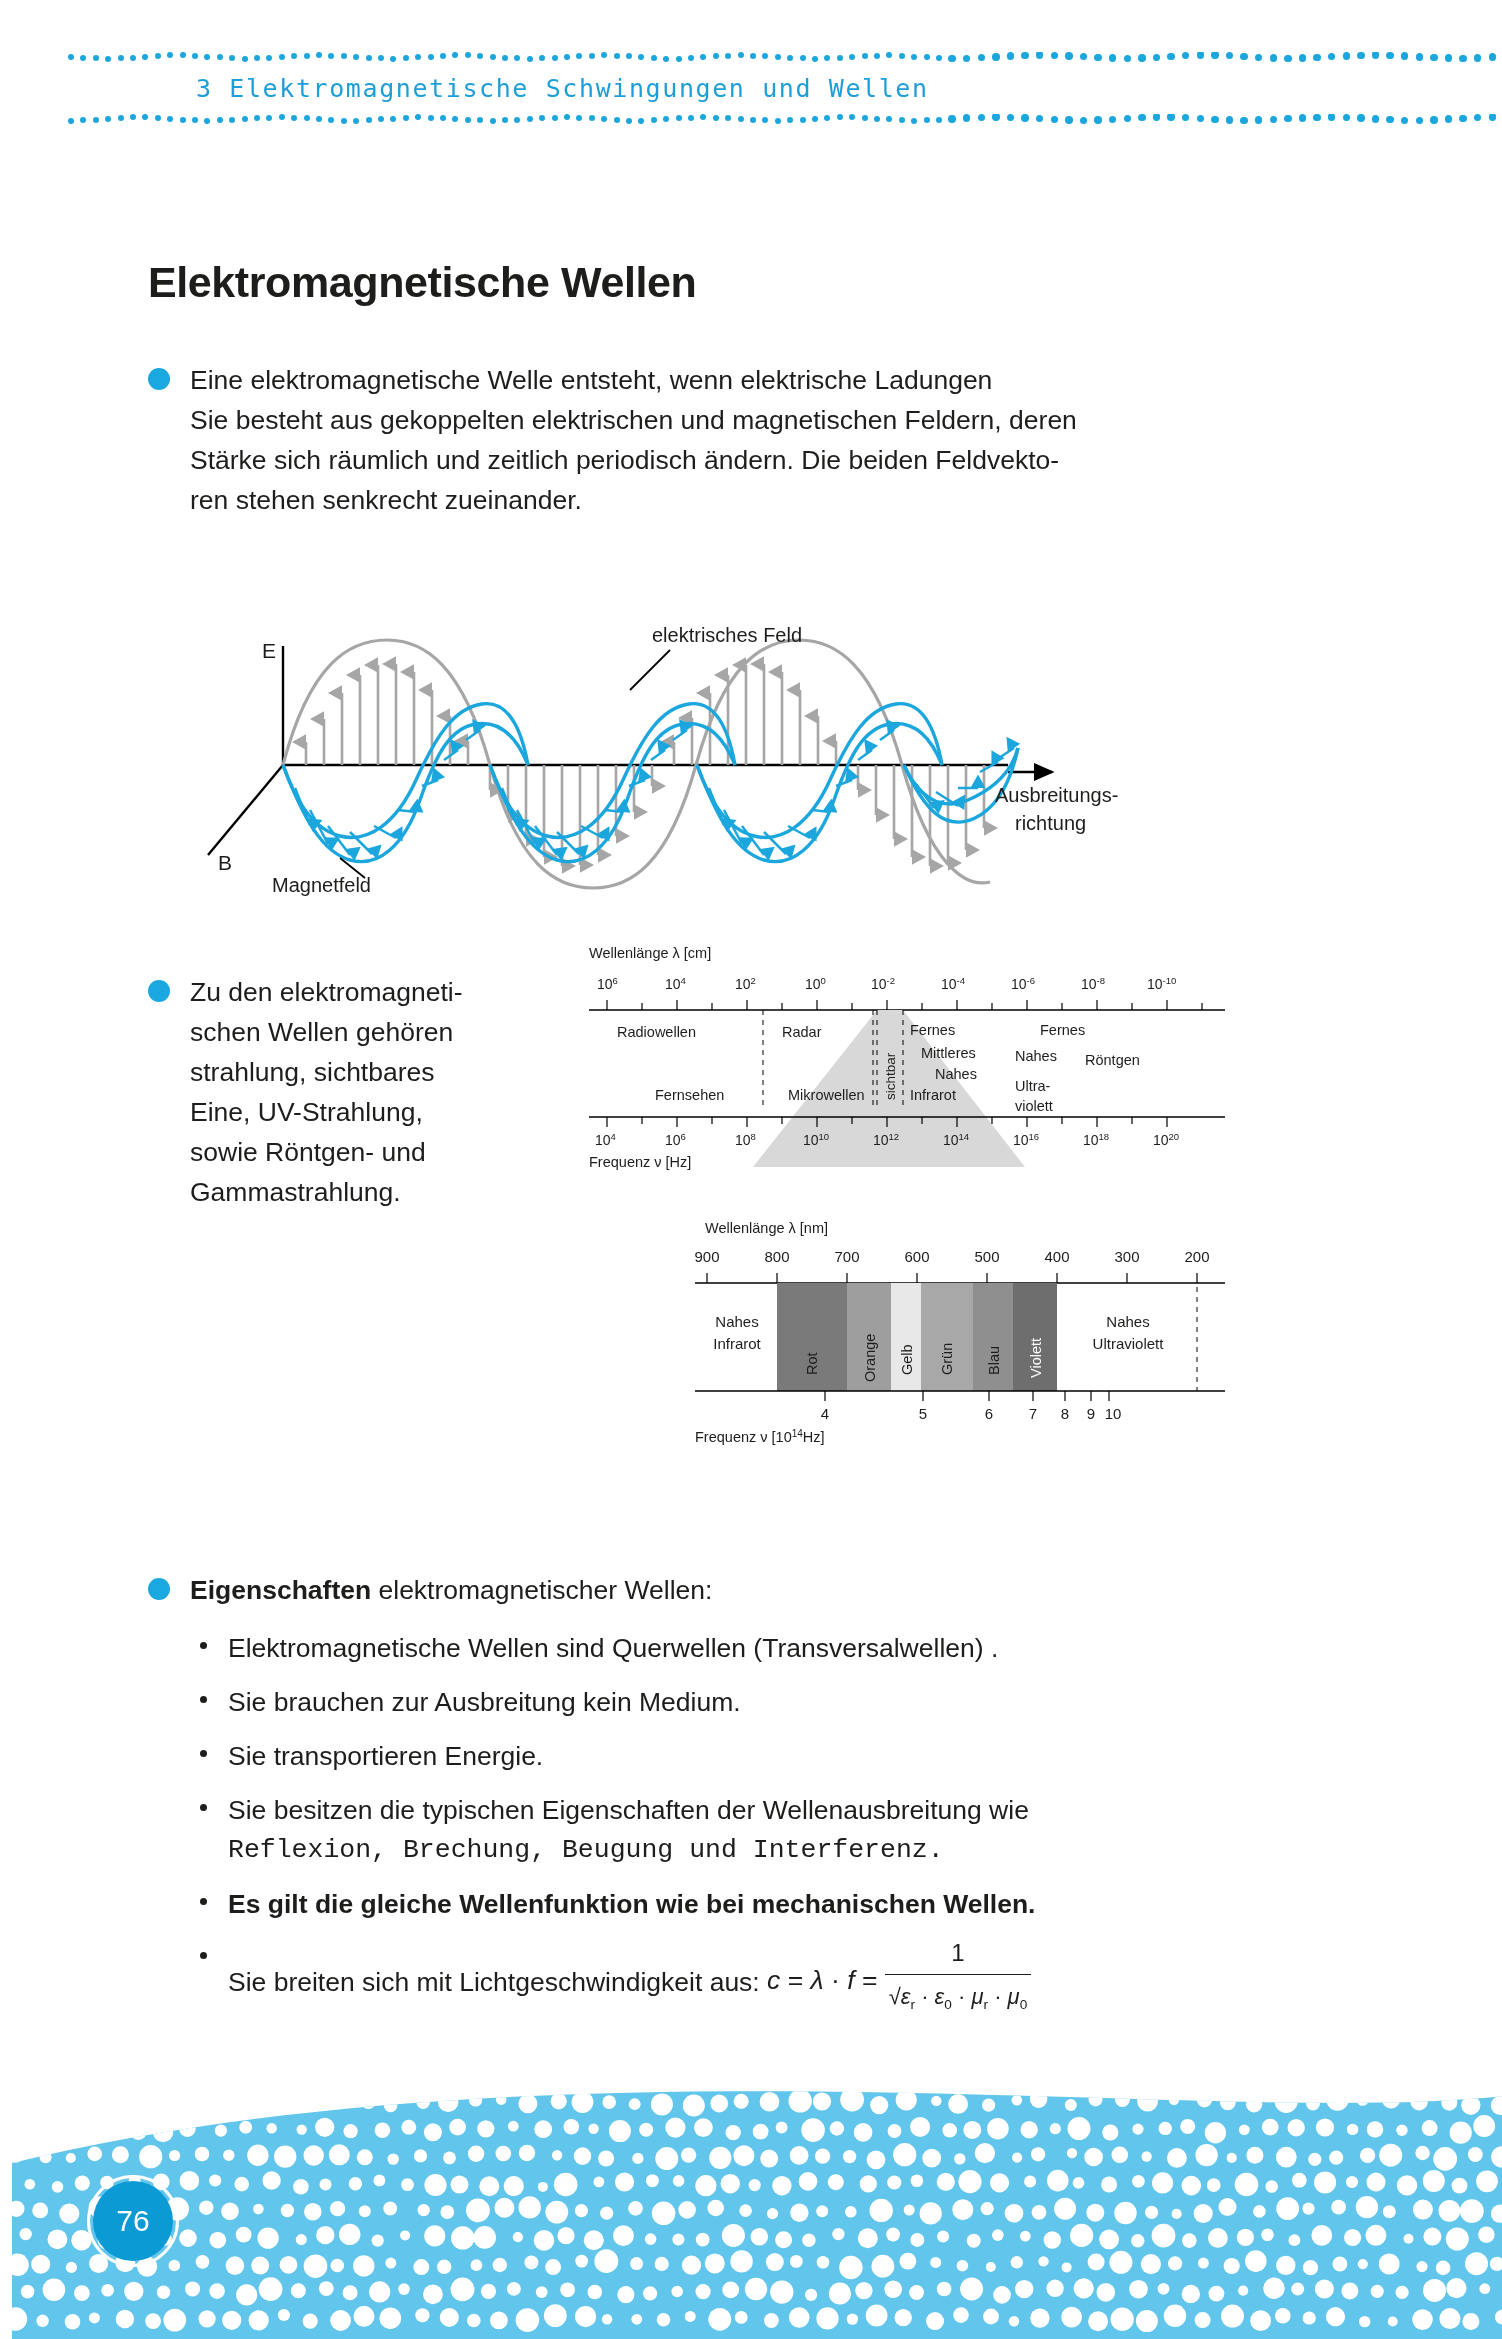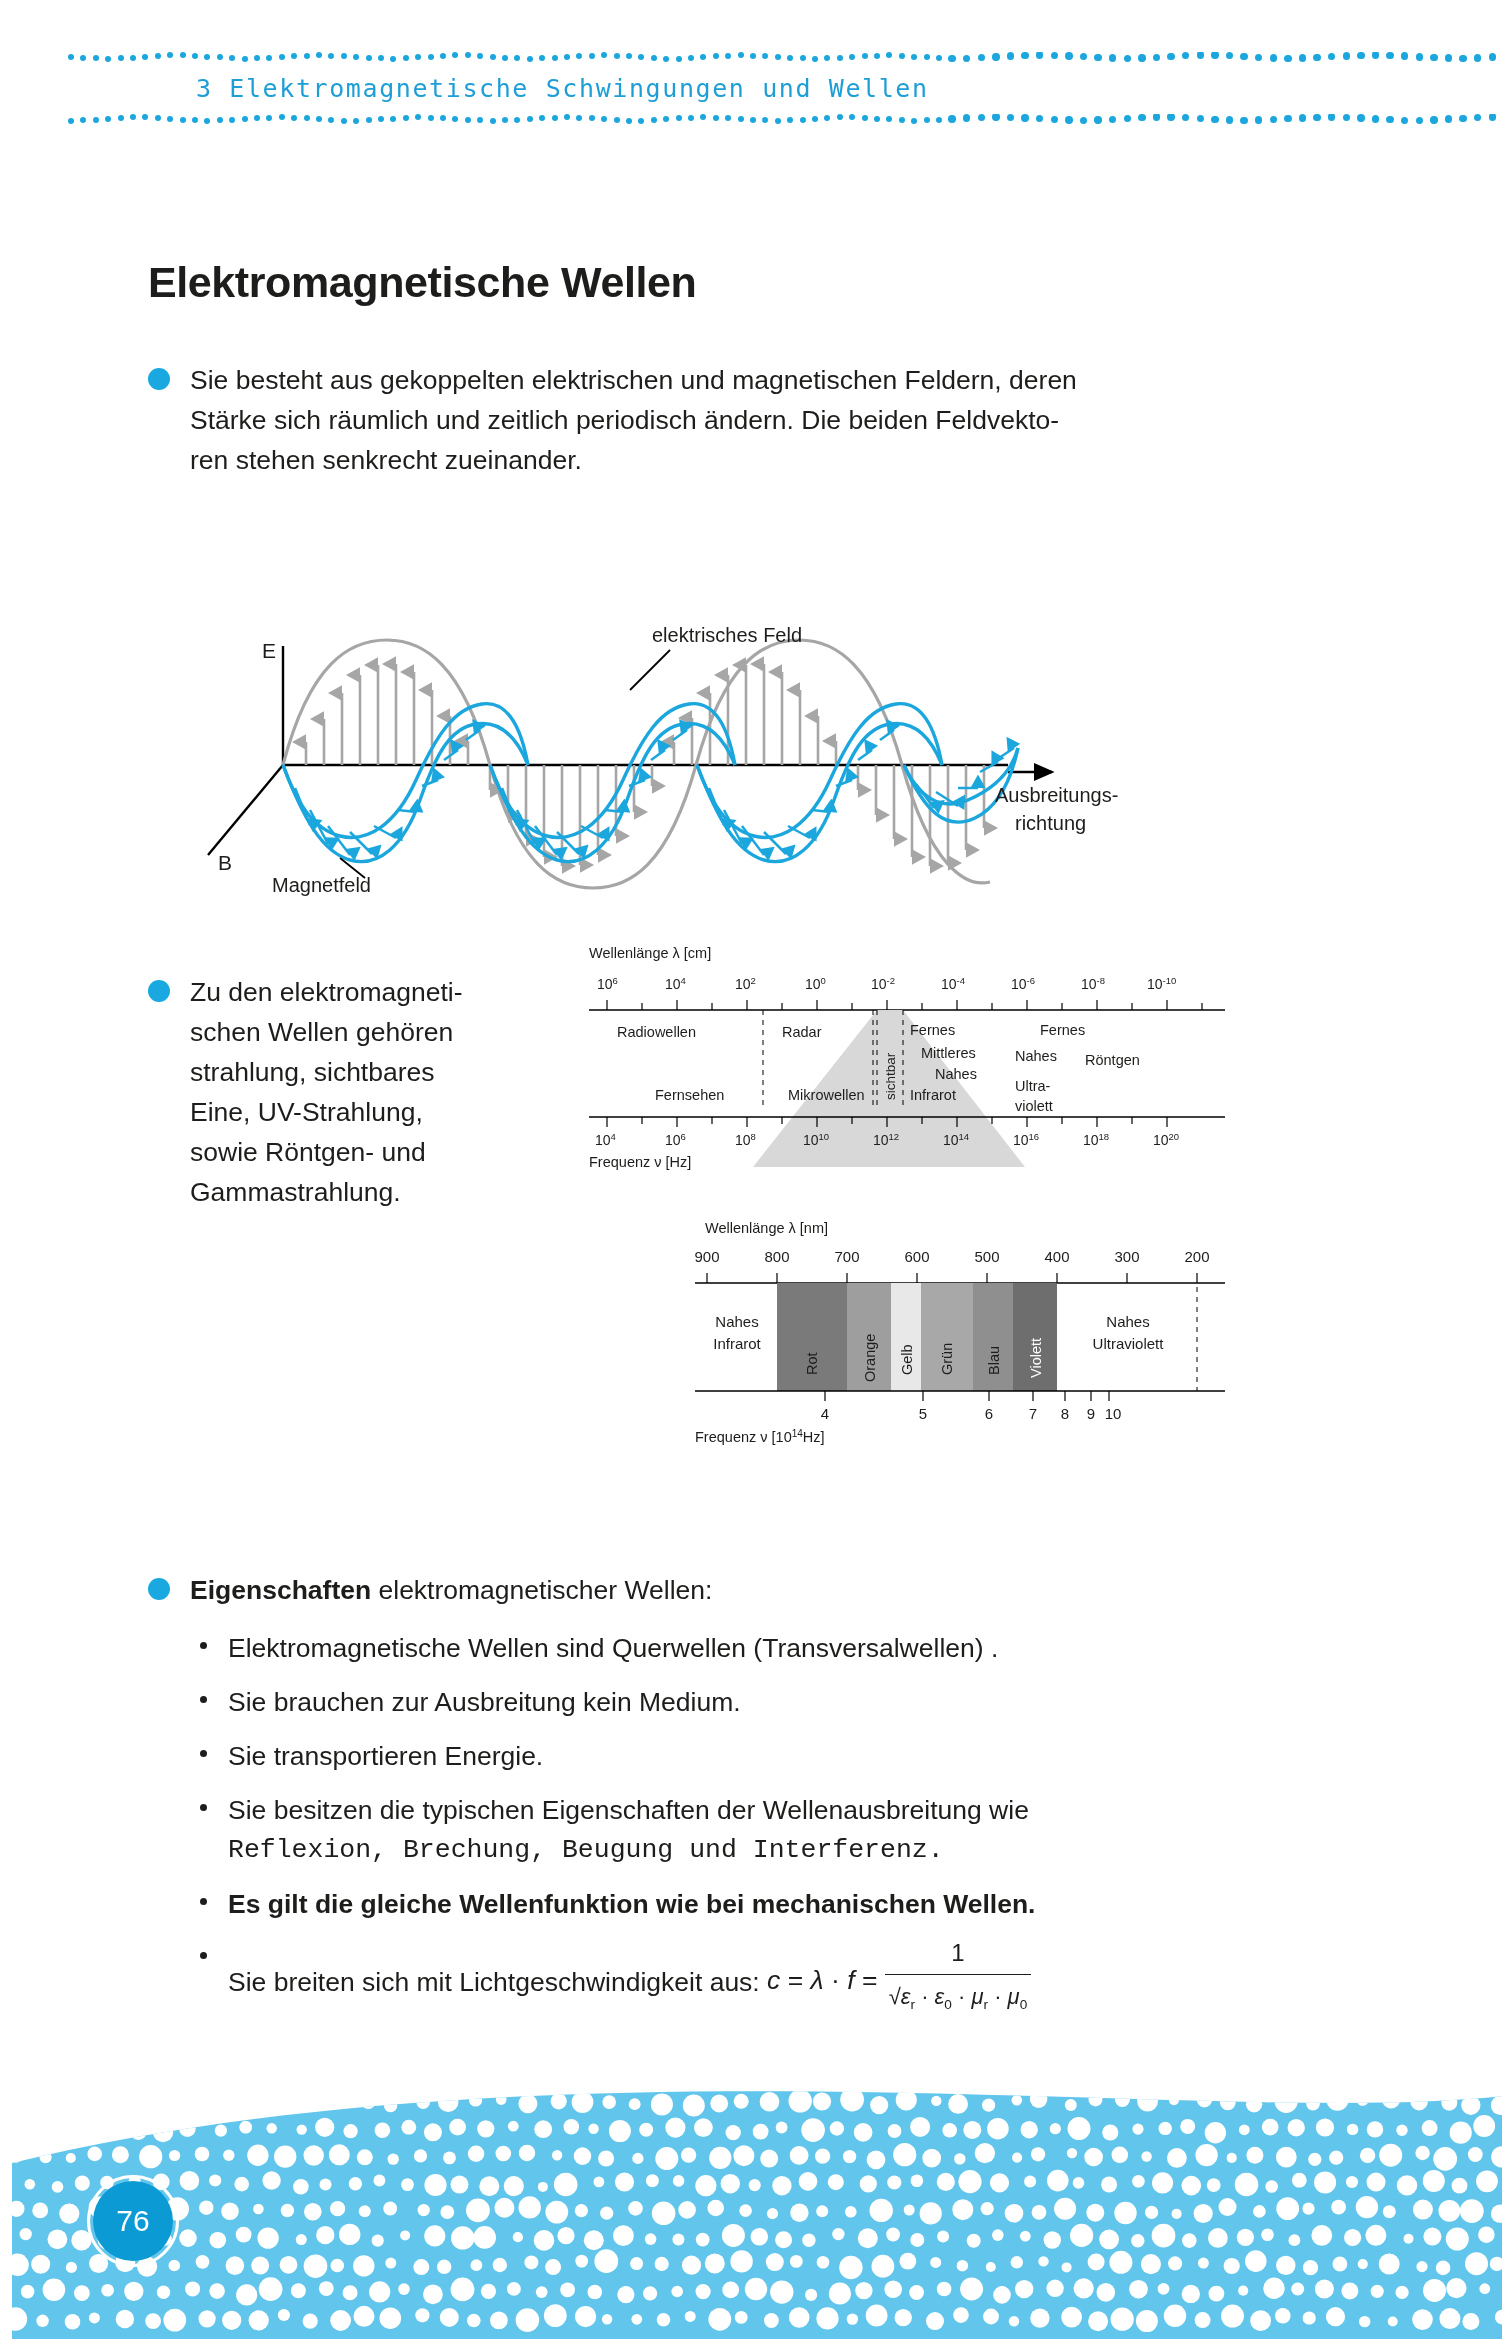--- a/index.html
+++ b/index.html
@@ -305,20 +305,21 @@
         <span class="d" style="left: 1469.8px; top: 0.0549742px; width: 7.4px; height: 7.4px;"></span>
         <span class="d" style="left: 1484.4px; top: 0.869181px; width: 7.4px; height: 7.4px;"></span>
         <span class="d" style="left: 1499px; top: 1.72197px; width: 7.4px; height: 7.4px;"></span>
       </div>
   </div>
 
   <div class="title">Elektromagnetische Wellen</div>
 
   <div class="bulletdot" style="left:148px;top:368px;"></div>
   <div class="bodytext b1">
+    <div>Eine elektromagnetische Welle entsteht, wenn elektrische Ladungen</div>
     <div>Sie besteht aus gekoppelten elektrischen und magnetischen Feldern, deren</div>
     <div>Stärke sich räumlich und zeitlich periodisch ändern. Die beiden Feldvekto-</div>
     <div>ren stehen senkrecht zueinander.</div>
   </div>
 
   <div class="wavefig">
     <svg width="1010" height="280" viewBox="0 0 1010 280">
       <defs>
         <marker id="arrGrayUp" markerWidth="6" markerHeight="6" refX="3" refY="5.4" orient="auto">
           <path d="M0,5.4 L3,0 L6,5.4 Z" fill="#a6a6a6"></path>

